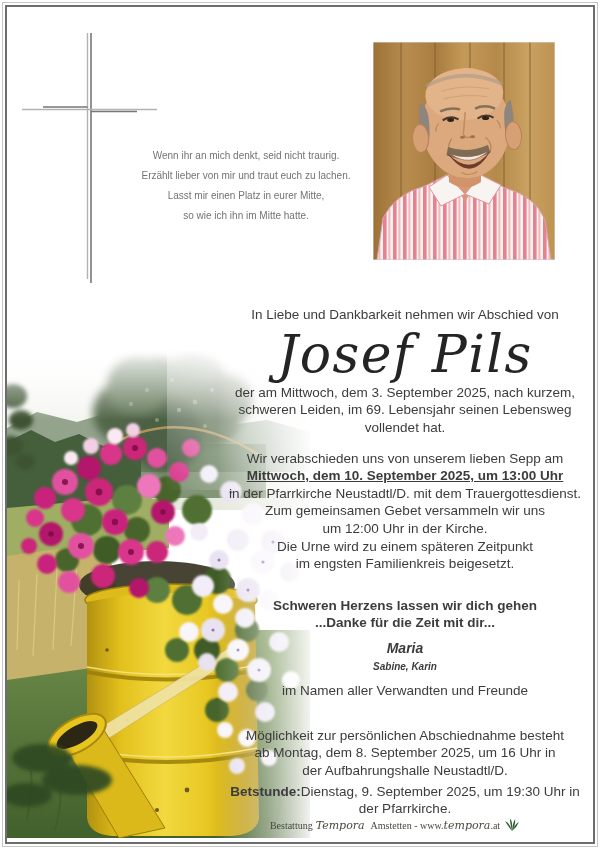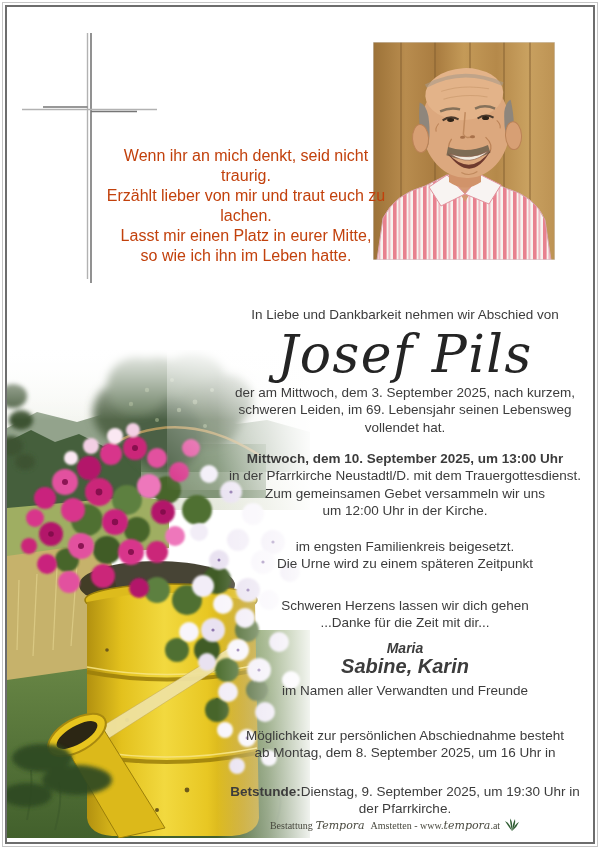--- a/index.html
+++ b/index.html
@@ -7,35 +7,35 @@
     width:600px;height:849px;position:relative;background:#ffffff;
     font-family:"Liberation Sans",sans-serif;color:#3c3c3c;overflow:hidden;
   }
   
   .frame-outer{position:absolute;inset:2px;border:1px solid #c6c6c6;pointer-events:none;z-index:9;}
   .frame-main{position:absolute;inset:5px;border:2px solid #6d6d6d;pointer-events:none;z-index:9;}
 
   .abs{position:absolute;}
   .center{text-align:center;}
 
-  .poem{left:106px;top:146px;width:280px;font-size:16px;line-height:20px;color:#c2410c;z-index:5;}
+  .poem{left:106px;top:146px;width:280px;font-size:10px;line-height:20px;color:#737373;z-index:5;}
   .col{left:225px;width:360px;font-size:13.5px;line-height:17.4px;z-index:5;}
   .intro{top:306px;}
   .name{top:324px;font-family:"DejaVu Serif",serif;font-style:italic;font-weight:400;
         font-size:52px;line-height:60px;letter-spacing:1.5px;color:#242424;}
   .passing{top:384px;}
   .service{top:450px;}
   .urn{top:538px;}
-  .farewell{top:597px;font-weight:normal;}
+  .farewell{top:597px;font-weight:bold;}
   .mourner1{top:640px;font-weight:bold;font-style:italic;font-size:14px;}
-  .mourner2{top:658px;font-weight:bold;font-style:italic;font-size:20px;}
+  .mourner2{top:658px;font-weight:bold;font-style:italic;font-size:10px;}
   .closing{top:682px;}
   .viewing{top:727px;}
   .prayer{top:783px;}
-  .b{font-weight:bold;}
+  .b{font-weight:bold;text-decoration:underline;}
   .prayer .label{font-weight:bold;}
 
   .footer{top:818px;left:195px;width:400px;font-family:"Liberation Serif",serif;
           font-size:10px;color:#49493f;z-index:6;}
   .footer .brand{font-family:"DejaVu Serif",serif;font-style:italic;font-size:11px;margin:0 3px 0 3px;}
   .footer .brand2{font-family:"DejaVu Serif",serif;font-style:italic;font-size:11px;}
   .footer .mid{margin-left:3px;}
   .footer svg{vertical-align:-3px;margin-left:4px;}
 
   .cross-wrap{left:18px;top:30px;width:145px;height:256px;z-index:4;}
@@ -357,56 +357,58 @@
   <rect x="0" y="0" width="303" height="70" fill="url(#fadeT)"></rect>
   <rect x="160" y="0" width="143" height="140" fill="url(#fadeC)"></rect>
   <rect x="210" y="0" width="93" height="488" fill="url(#fadeR)"></rect>
 </svg>
 </div>
 
 <div class="abs poem center">
   <div>Wenn ihr an mich denkt, seid nicht traurig.</div>
   <div>Erzählt lieber von mir und traut euch zu lachen.</div>
   <div>Lasst mir einen Platz in eurer Mitte,</div>
-  <div>so wie ich ihn im Leben hatte.</div>
+  <div>so wie ich ihn im Mitte hatte.</div>
 </div>
 
 <div class="abs col center intro">In Liebe und Dankbarkeit nehmen wir Abschied von</div>
 
 <div class="abs col center name">Josef Pils</div>
 
 <div class="abs col center passing">
   <div>der am Mittwoch, dem 3. September 2025, nach kurzem,</div>
   <div>schweren Leiden, im 69. Lebensjahr seinen Lebensweg vollendet hat.</div>
 </div>
 
 <div class="abs col center service">
+  <div>Wir verabschieden uns von unserem lieben Sepp am</div>
   <div class="b">Mittwoch, dem 10. September 2025, um 13:00 Uhr</div>
   <div>in der Pfarrkirche Neustadtl/D. mit dem Trauergottesdienst.</div>
   <div>Zum gemeinsamen Gebet versammeln wir uns</div>
   <div>um 12:00 Uhr in der Kirche.</div>
 </div>
 
 <div class="abs col center urn">
+  <div>Die Urne wird zu einem späteren Zeitpunkt</div>
   <div>im engsten Familienkreis beigesetzt.</div>
-  <div>Die Urne wird zu einem späteren Zeitpunkt</div>
 </div>
 
 <div class="abs col center farewell">
   <div>Schweren Herzens lassen wir dich gehen</div>
   <div>...Danke für die Zeit mit dir...</div>
 </div>
 
 <div class="abs col center mourner1">Maria</div>
 <div class="abs col center mourner2">Sabine, Karin</div>
 <div class="abs col center closing">im Namen aller Verwandten und Freunde</div>
 
 <div class="abs col center viewing">
   <div>Möglichkeit zur persönlichen Abschiednahme besteht</div>
   <div>ab Montag, dem 8. September 2025, um 16 Uhr in</div>
+  <div>der Aufbahrungshalle Neustadtl/D.</div>
 </div>
 
 <div class="abs col center prayer">
   <span class="label">Betstunde:</span><span>Dienstag, 9. September 2025, um 19:30 Uhr in der Pfarrkirche.</span>
 </div>
 
 <div class="abs footer center">
   <span>Bestattung</span><span class="brand">Tempora</span><span class="mid">Amstetten - www.</span><span class="brand2">tempora</span><span>.at</span><svg width="16" height="14" viewBox="0 0 16 14">
     <g fill="#2f5d33">
       <path d="M8,13 Q4,8 1,3 Q6,5 8,13 Z"></path>

